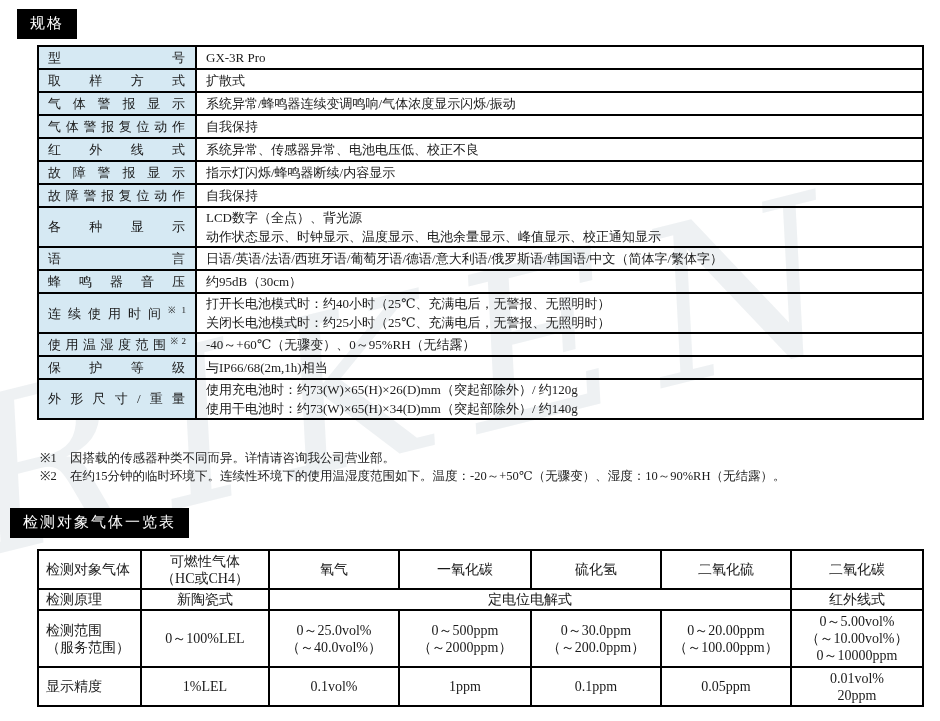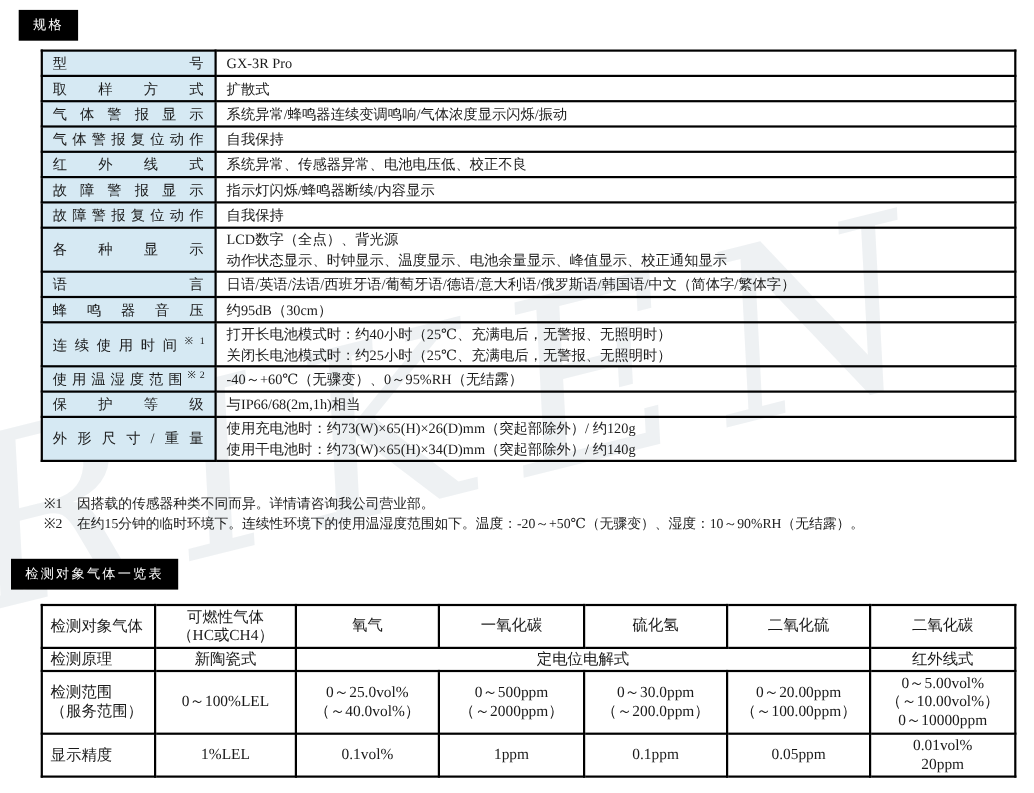--- a/index.html
+++ b/index.html
@@ -26,21 +26,21 @@
     color:rgba(120,148,165,0.13);
     transform:rotate(-14deg);
     white-space:nowrap;
     pointer-events:none;
     z-index:0;
   }
   .section-title {
     position:absolute;
     background:#000000;
     color:#ffffff;
-    font-size:12px;
+    font-size:15px;
     letter-spacing:2px;
     padding:5px 13px 6px 13px;
     z-index:2;
   }
   #spec-title { left:17px; top:9px; }
   #gas-title  { left:10px; top:508px; }
 
   table { border-collapse:collapse; table-layout:fixed; z-index:1; }
   td, th { border:2px solid #000; vertical-align:middle; font-weight:normal; }
 

